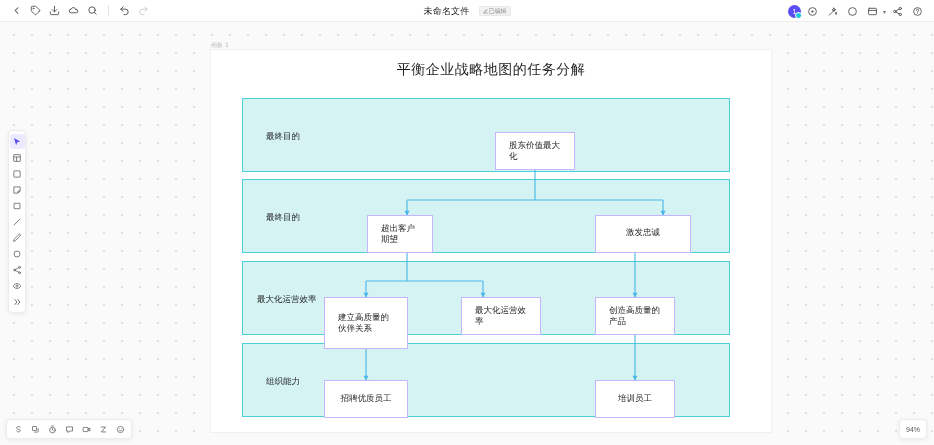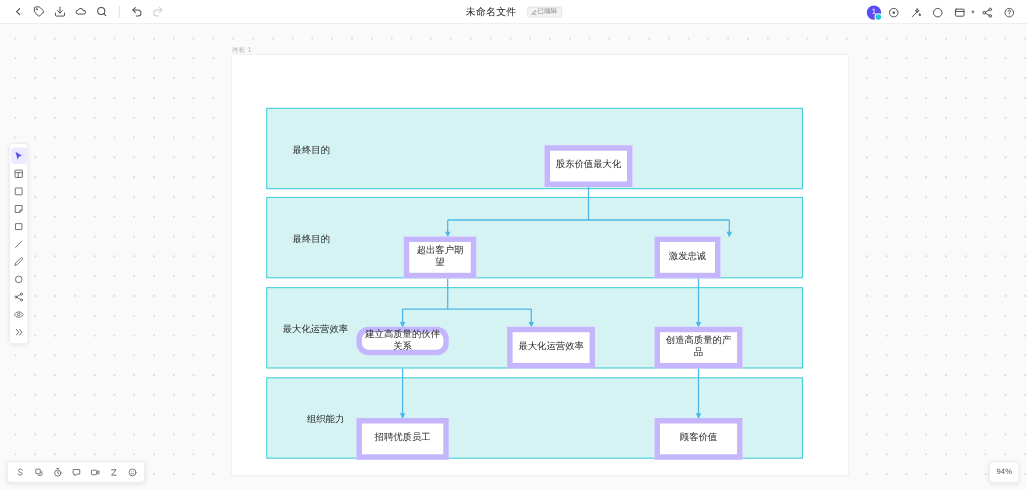--- a/index.html
+++ b/index.html
@@ -119,25 +119,25 @@
   .band {
     position: absolute; left: 31px; width: 488px;
     background: #d5f3f3; border: 1px solid #4bcfd8;
   }
   .band-label {
     position: absolute; font-size: 8.5px; color: #1f1f1f;
     font-family: Liberation Mono, monospace;
     white-space: nowrap;
   }
   .node {
-    position: absolute; background: #ffffff; border: 5px solid #c4b5fd;
+    position: absolute; background: #ffffff; border: 1px solid #c4b5fd;
     display: flex; align-items: center; justify-content: center;
-    text-align: center; font-size: 8.5px; color: #1f1f1f; line-height: 1.35;
+    text-align: left; font-size: 8.5px; color: #1f1f1f; line-height: 1.35;
     font-family: "DejaVu Sans", "Liberation Sans", sans-serif;
-    padding: 2px 3px; cursor: pointer;
+    padding: 2px 13px; cursor: pointer;
   }
   .svglayer { position: absolute; left: 0; top: 0; width: 560px; height: 382px; pointer-events: none; }
 </style>
 </head>
 <body>
 
 <div class="app">
 
   <div class="topbar">
     <div class="tb-left">
@@ -310,30 +310,31 @@
             <polyline points="7 6 12 12 7 18"></polyline>
             <polyline points="14 6 19 12 14 18"></polyline>
           </svg>
       </div>
     </div>
 
     <div class="artboard-label">画板 1</div>
 
     <div class="artboard">
 
+      <div class="diagram-title">平衡企业战略地图的任务分解</div>
 
       <div class="band" style="top:48px;height:74px;"></div>
       <div class="band" style="top:129px;height:74px;"></div>
       <div class="band" style="top:211px;height:74px;"></div>
       <div class="band" style="top:293px;height:74px;"></div>
 
       <div class="band-label" style="left:55px;top:81px;">最终目的</div>
       <div class="band-label" style="left:55px;top:162px;">最终目的</div>
       <div class="band-label" style="left:46px;top:244px;">最大化运营效率</div>
-      <div class="band-label" style="left:68px;top:326px;">组织能力</div>
+      <div class="band-label" style="left:55px;top:326px;">组织能力</div>
 
       <svg class="svglayer">
         <defs>
           <marker id="arw" markerWidth="7" markerHeight="7" refX="4.4" refY="2.6" orient="auto">
             <path d="M0.6,0.4 L4.8,2.6 L0.6,4.8 Z" fill="#4bb7e8"></path>
           </marker>
         </defs>
         <g stroke="#4bb7e8" stroke-width="1.15" fill="none">
 
           <path d="M324,120 L324,150"></path>
@@ -350,28 +351,28 @@
 
           <path d="M155,285 L155,330" marker-end="url(#arw)"></path>
 
           <path d="M424,285 L424,330" marker-end="url(#arw)"></path>
         </g>
       </svg>
 
       <div class="node" style="left:284px;top:82px;width:80px;height:38px;">股东价值最大化</div>
 
       <div class="node" style="left:156px;top:165px;width:66px;height:38px;">超出客户期望</div>
-      <div class="node" style="left:384px;top:165px;width:60px;height:38px;font-family:Liberation Mono, monospace;">激发忠诚</div>
-
-      <div class="node" style="left:113px;top:247px;width:84px;height:26px;border-radius:11px;">建立高质量的伙伴关系</div>
+      <div class="node" style="left:384px;top:165px;width:96px;height:38px;font-family:Liberation Mono, monospace;">激发忠诚</div>
+
+      <div class="node" style="left:113px;top:247px;width:84px;height:52px;">建立高质量的伙伴关系</div>
       <div class="node" style="left:250px;top:247px;width:80px;height:38px;">最大化运营效率</div>
       <div class="node" style="left:384px;top:247px;width:80px;height:38px;">创造高质量的产品</div>
 
       <div class="node" style="left:113px;top:330px;width:84px;height:38px;">招聘优质员工</div>
-      <div class="node" style="left:384px;top:330px;width:80px;height:38px;">顾客价值</div>
+      <div class="node" style="left:384px;top:330px;width:80px;height:38px;">培训员工</div>
     </div>
 
     <div class="bottomtools">
       <div class="btool" title="光标模式">
         <svg width="9" height="9" viewBox="0 0 24 24" fill="none" stroke="currentColor" stroke-width="2" stroke-linecap="round" stroke-linejoin="round">
             <path d="M17 6.5a6 6 0 0 0-5-2.5c-2.5 0-4.5 1.3-4.5 3.5S9.5 11 12 11.5s4.5 1.3 4.5 3.5-2 3.5-4.5 3.5a6 6 0 0 1-5-2.5"></path>
           </svg>
       </div>
       <div class="btool" title="图层">
         <svg width="9" height="9" viewBox="0 0 24 24" fill="none" stroke="currentColor" stroke-width="1.9" stroke-linejoin="round">

